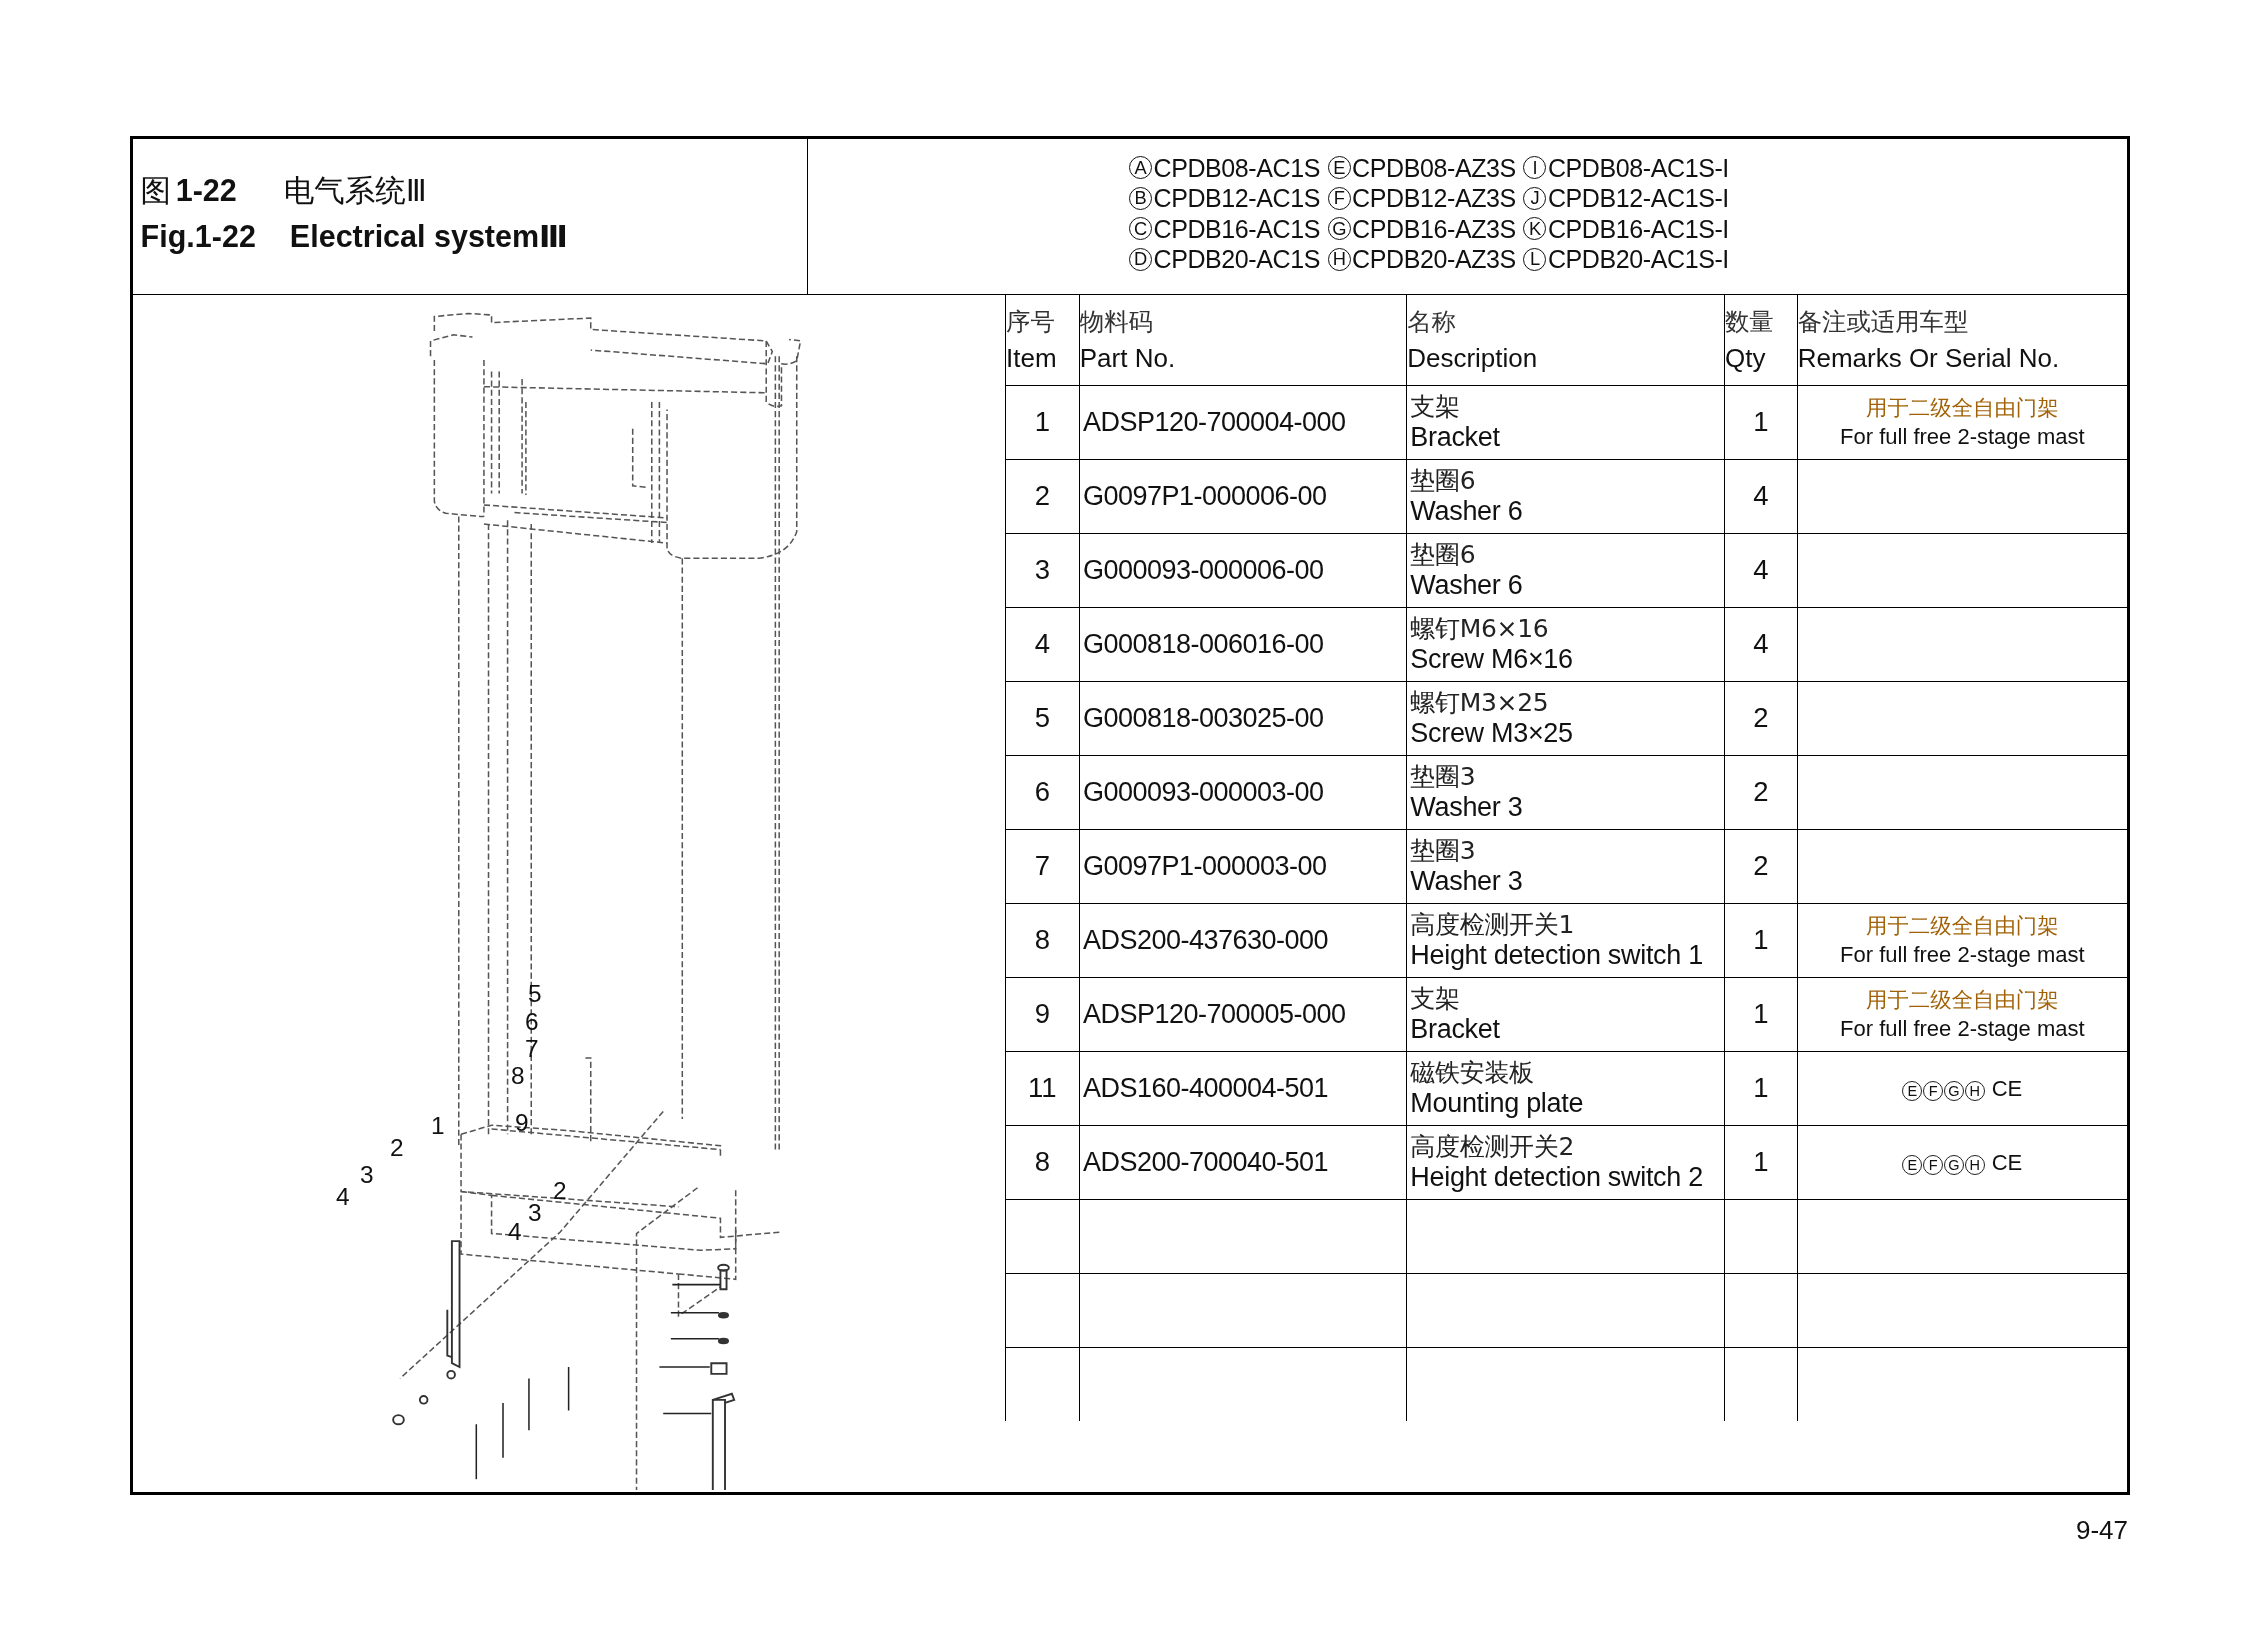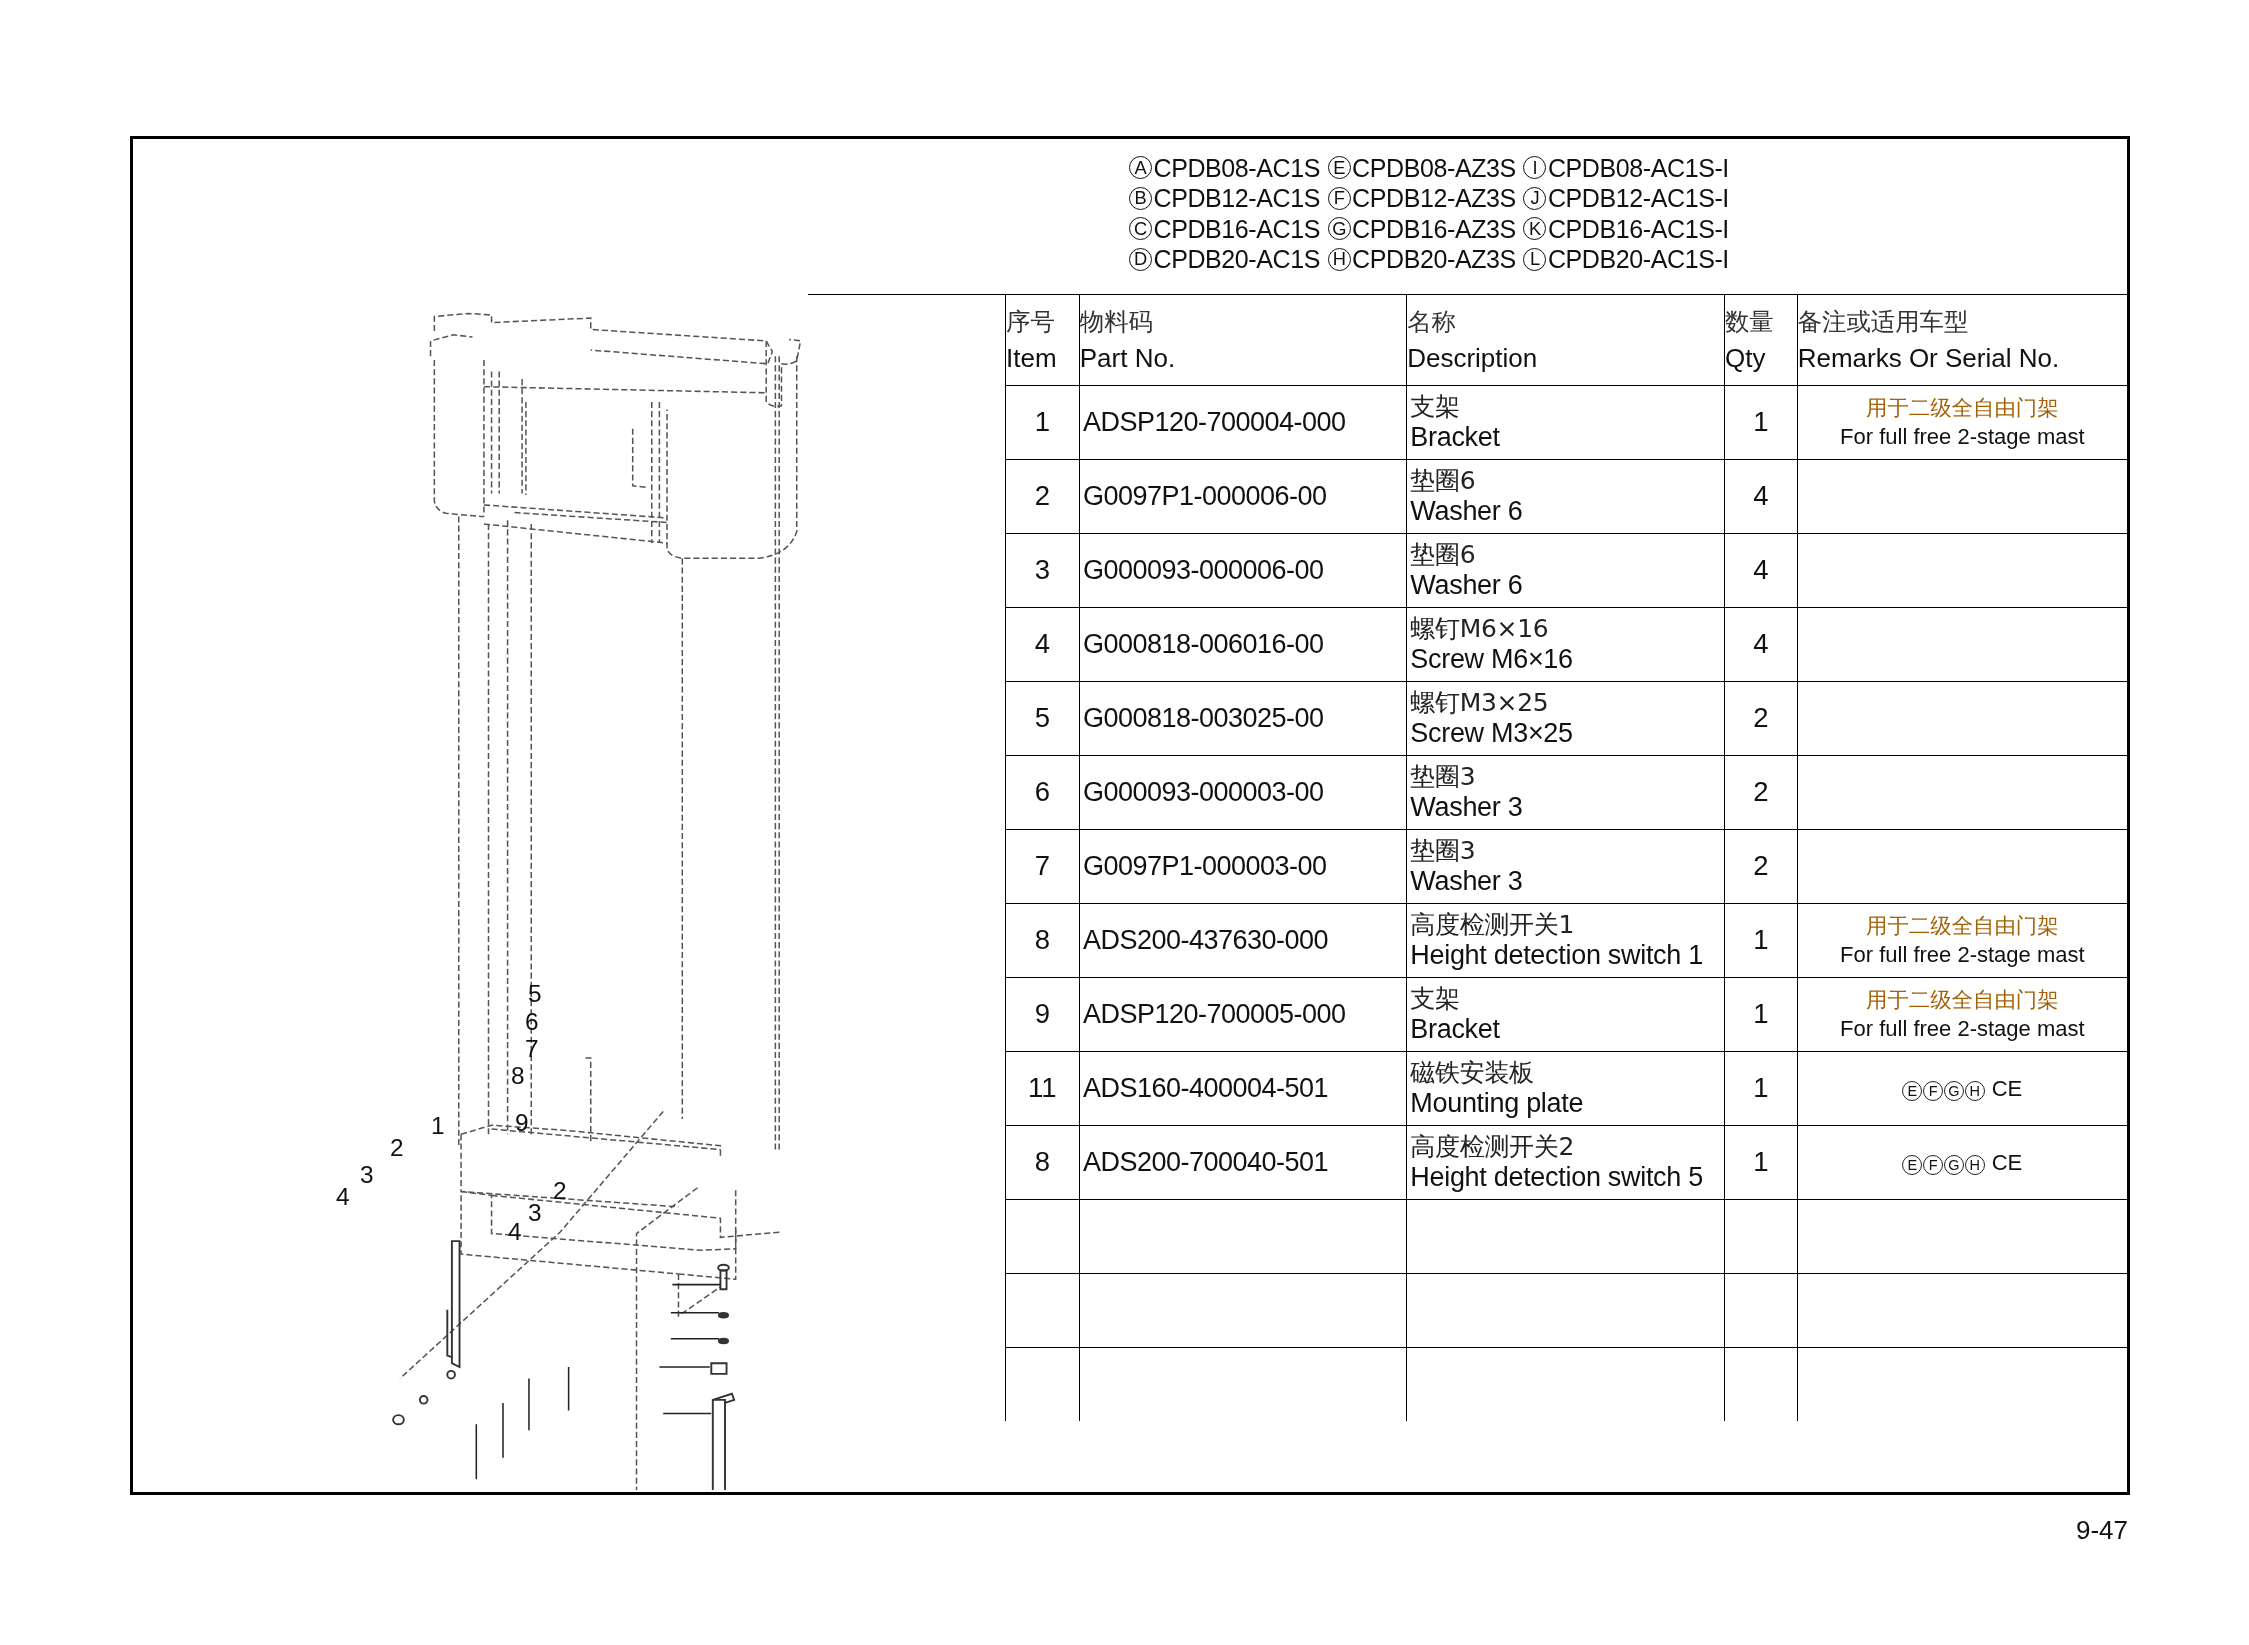--- a/index.html
+++ b/index.html
@@ -41,20 +41,28 @@
   .rem-circ { display:inline-flex; align-items:center; justify-content:center; width:20px; height:20px;
               border:1.1px solid #222; border-radius:50%; font-size:14.5px; margin-right:0.8px; box-sizing:border-box; }
   .page-num { position:absolute; left:2076px; top:1515px; font-size:26px; }
   .callout { position:absolute; font-size:24.4px; }
 </style>
 </head>
 <body>
 
 <div class="frame">
 
+  <div class="hdr-left">
+    <div class="title-line t1">
+      <span class="cn">图</span><span class="num">1-22</span><span class="txt cn">电气系统Ⅲ</span>
+    </div>
+    <div class="title-line t2">
+      <span>Fig.1-22</span><span class="txt">Electrical systemⅢ</span>
+    </div>
+  </div>
 
   <div class="hdr-right">
     <div class="models" id="models">
         <div class="row">
           <span class="m">
             <span class="circ">A</span>
             <span>CPDB08-AC1S</span>
           </span>
           <span class="m">
             <span class="circ">E</span>
@@ -365,21 +373,21 @@
             <div>Mounting plate</div>
           </td>
           <td class="c-qty">1</td>
           <td class="c-rem"><span class="rem-circ">E</span><span class="rem-circ">F</span><span class="rem-circ">G</span><span class="rem-circ">H</span> <span>CE</span></td>
         </tr>
         <tr>
           <td class="c-item" style="border-left:1.5px solid #000">8</td>
           <td class="c-part">ADS200-700040-501</td>
           <td class="c-desc">
             <div class="cn">高度检测开关2</div>
-            <div>Height detection switch 5</div>
+            <div>Height detection switch 2</div>
           </td>
           <td class="c-qty">1</td>
           <td class="c-rem"><span class="rem-circ">E</span><span class="rem-circ">F</span><span class="rem-circ">G</span><span class="rem-circ">H</span> <span>CE</span></td>
         </tr>
         <tr>
           <td class="c-item" style="border-left:1.5px solid #000"></td>
           <td class="c-part"></td>
           <td class="c-desc">
             <div class="cn"></div>
             <div></div>

